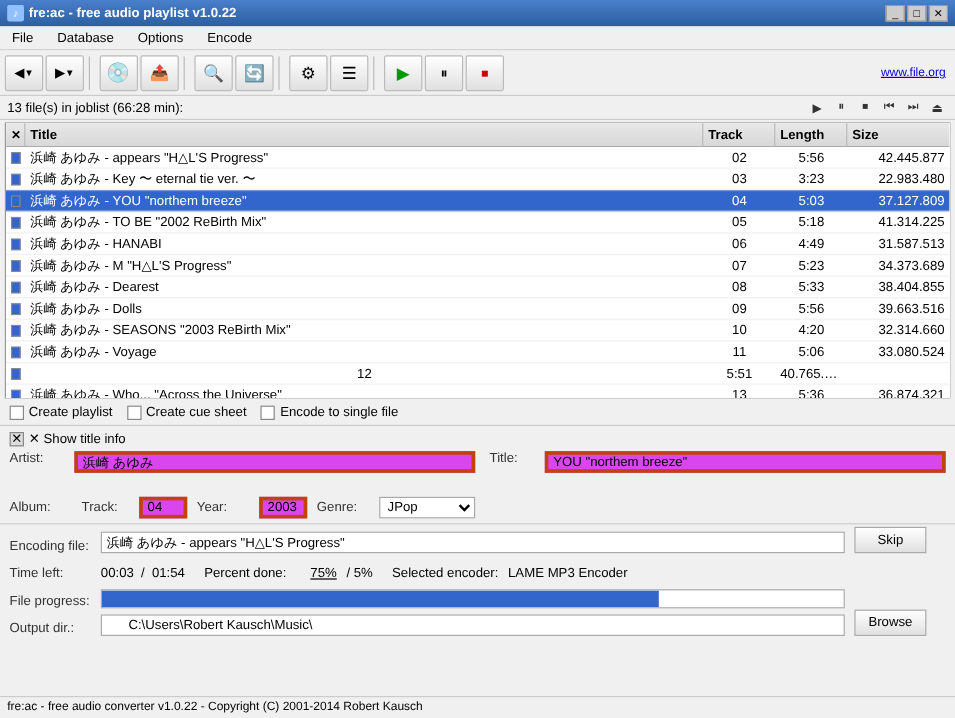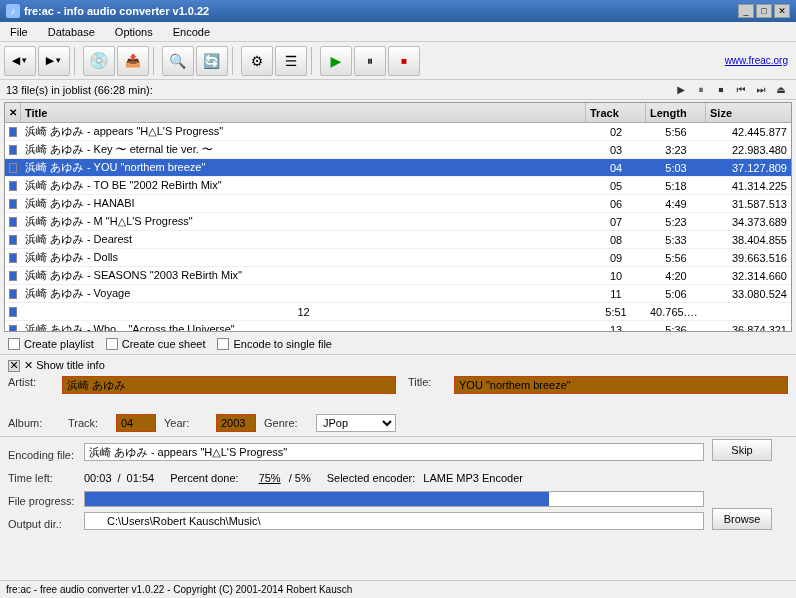--- a/index.html
+++ b/index.html
@@ -43,21 +43,21 @@
     
     #options-row { padding: 4px 8px; display: flex; gap: 12px; align-items: center; font-size: 11px; border-bottom: 1px solid #ccc; }
     .option-label { display: flex; align-items: center; gap: 4px; }
     .checkbox-ctrl { width: 12px; height: 12px; border: 1px solid #888; background: #fff; display: flex; align-items: center; justify-content: center; cursor: pointer; }
 
     
     #info-section { padding: 4px 8px; border-bottom: 1px solid #ccc; }
     #info-toggle { display: flex; align-items: center; gap: 4px; margin-bottom: 4px; cursor: pointer; font-size: 11px; }
     .info-grid { display: grid; grid-template-columns: 50px 1fr 50px 1fr; gap: 2px 4px; font-size: 11px; }
     .info-label { color: #333; }
-    .info-value { border: 1px solid #c2410c; background: #a16207; padding: 1px 4px; height: 18px; display: flex; align-items: center; }
+    .info-value { border: 3px solid #c2410c; background: #d946ef; padding: 1px 4px; height: 18px; display: flex; align-items: center; }
     .info-row2 { display: flex; gap: 8px; align-items: center; margin-top: 20px; font-size: 11px; }
     .info-row2 .info-label { min-width: 44px; }
     .info-row2 .info-value { flex: 1; }
     .small-value { width: 40px !important; flex: none !important; }
     .genre-select { border: 1px solid #aaa; background: #fff; padding: 1px 2px; height: 18px; font-size: 11px; width: 80px; }
 
     
     #encoding-section { padding: 4px 8px; font-size: 11px; }
     .enc-row { display: flex; align-items: flex-end; gap: 4px; margin-bottom: 3px; height: 20px; }
     .enc-label { min-width: 72px; color: #333; }
@@ -71,21 +71,21 @@
 
     
     .x-btn { width: 14px; height: 14px; display: flex; align-items: center; justify-content: center; cursor: pointer; font-size: 10px; font-weight: bold; }
   </style>
 </head>
 <body>
 
 <div id="titlebar">
   <div id="titlebar-left">
     <div id="titlebar-icon">♪</div>
-    <span>fre:ac - info audio converter v1.0.22</span>
+    <span>fre:ac - free audio playlist v1.0.22</span>
   </div>
   <div id="titlebar-controls">
     <div class="titlebar-btn">_</div>
     <div class="titlebar-btn">□</div>
     <div class="titlebar-btn">✕</div>
   </div>
 </div>
 
 <div id="menubar">
   <span class="menu-item">File</span>
@@ -104,21 +104,21 @@
   <div class="toolbar-btn" style="font-size:14px;">🔍</div>
   <div class="toolbar-btn" style="font-size:14px;">🔄</div>
   <div class="toolbar-separator"></div>
   <div class="toolbar-btn" style="font-size:14px;">⚙</div>
   <div class="toolbar-btn" style="font-size:14px;">☰</div>
   <div class="toolbar-separator"></div>
   <div class="toolbar-btn" style="font-size:14px; color:#009900;">▶</div>
   <div class="toolbar-btn" style="font-size:12px;">⏸</div>
   <div class="toolbar-btn" style="font-size:12px; color:#cc0000;">⏹</div>
   <div style="flex:1;"></div>
-  <span style="color:#0000cc; text-decoration:underline; font-size:10px; margin-right:4px; cursor:pointer;">www.freac.org</span>
+  <span style="color:#0000cc; text-decoration:underline; font-size:10px; margin-right:4px; cursor:pointer;">www.file.org</span>
 </div>
 
 <div id="statusbar">
   <span>13 file(s) in joblist (66:28 min):</span>
   <div id="transport-controls">
     <div class="transport-btn">▶</div>
     <div class="transport-btn">⏸</div>
     <div class="transport-btn">⏹</div>
     <div class="transport-btn">⏮</div>
     <div class="transport-btn">⏭</div>

